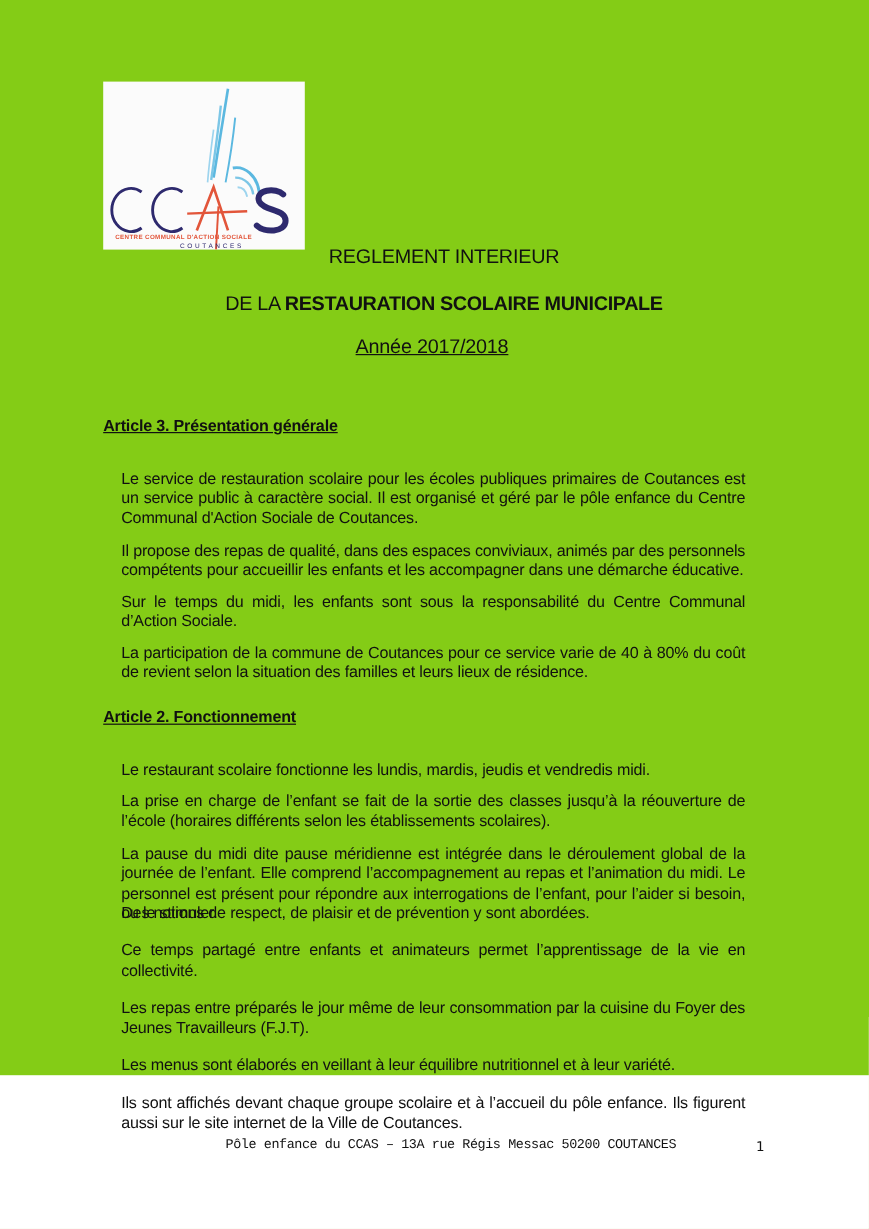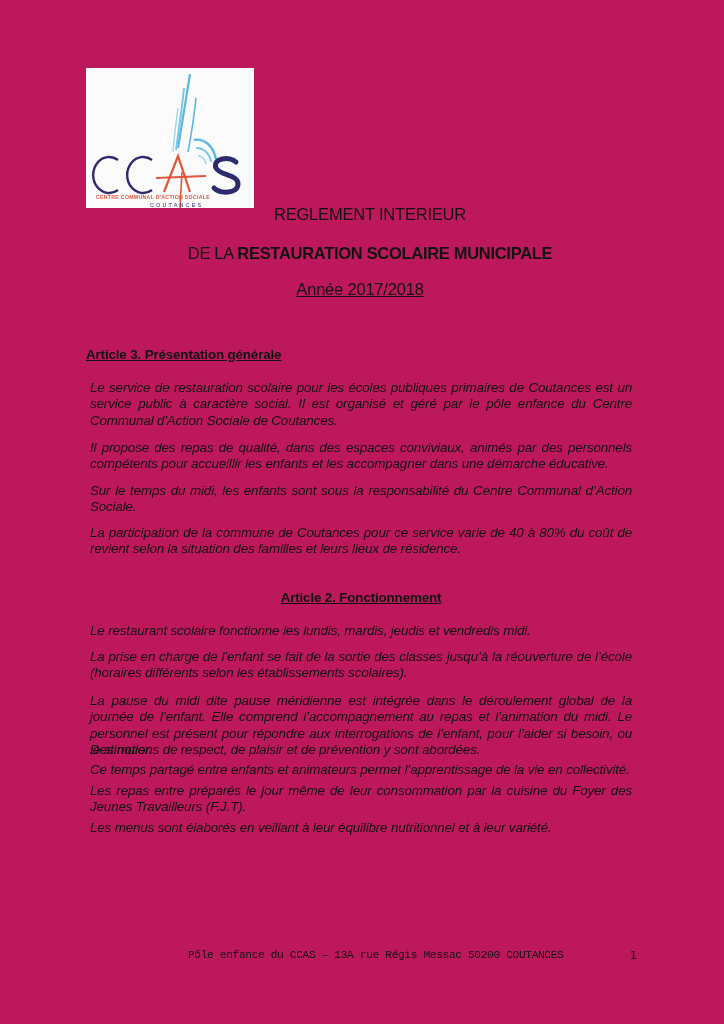--- a/index.html
+++ b/index.html
@@ -11,22 +11,22 @@
       width: 724px;
       height: 1024px;
       position: relative;
       overflow: hidden;
       font-family: "Liberation Sans", sans-serif;
       color: #111111;
     }
     .page {
       position: absolute;
       left: 0; top: 0;
-      width: 724px; height: 1024px;
-      background: #be185d;
+      width: 724px; height: 896px;
+      background: #84cc16;
     }
     .logo {
       position: absolute;
       left: 86px;
       top: 68px;
       width: 168px;
       height: 140px;
       background: #fbfbfb;
     }
     .logo svg { display: block; }
@@ -67,23 +67,22 @@
       font-size: 13.4px;
       line-height: 16.4px;
       letter-spacing: -0.15px;
     }
     .heading {
       font-weight: bold;
       text-decoration: underline;
       font-size: 13.4px;
     }
     p {
-      margin: 4px;
+      margin: 15px;
       text-align: justify;
-      font-style: italic;
     }
     .footer {
       position: absolute;
       top: 949px;
       left: 188px;
       width: 460px;
       font-family: Liberation Mono, monospace;
       font-size: 11.2px;
       letter-spacing: -0.35px;
       color: #111;
@@ -144,35 +143,36 @@
   <div class="content" style="top:436px;">
     <p>Il propose des repas de qualité, dans des espaces conviviaux, animés par des personnels compétents pour accueillir les enfants  et les accompagner dans une démarche éducative.</p>
   </div>
   <div class="content" style="top:479px;">
     <p>Sur le temps du midi, les enfants sont sous la responsabilité du Centre Communal d’Action Sociale.</p>
   </div>
   <div class="content" style="top:521px;">
     <p>La participation de la commune de Coutances pour ce service varie de 40 à 80% du coût de revient selon la situation des familles et leurs lieux de résidence.</p>
   </div>
 
-  <div class="content" style="top:590px;text-align:center;">
+  <div class="content" style="top:590px;">
     <span class="heading">Article 2. Fonctionnement</span>
   </div>
 
   <div class="content" style="top:619px;">
     <p>Le restaurant scolaire fonctionne les lundis, mardis, jeudis et vendredis midi.</p>
   </div>
   <div class="content" style="top:645px;">
     <p>La prise en charge de l’enfant  se fait de la sortie des classes jusqu’à la réouverture de l’école (horaires différents selon les établissements scolaires).</p>
   </div>
   <div class="content" style="top:689px;">
     <p>La pause du midi dite pause méridienne est intégrée dans le déroulement global de la journée de l’enfant. Elle comprend l’accompagnement au repas et l’animation du midi. Le personnel est présent pour répondre aux interrogations de l’enfant, pour l’aider si besoin, ou le stimuler.</p>
   </div>
   <div class="content" style="top:738px;">
     <p>Des notions de respect, de plaisir et de prévention y sont abordées.</p>
     <p>Ce temps partagé entre enfants et animateurs permet l’apprentissage de la vie en collectivité.</p>
     <p>Les repas entre préparés le jour même de leur consommation par la cuisine du Foyer des Jeunes Travailleurs (F.J.T).</p>
     <p>Les menus sont élaborés en veillant à leur équilibre nutritionnel et à leur variété.</p>
+    <p>Ils sont affichés devant chaque groupe scolaire et à l’accueil du pôle enfance. Ils figurent aussi sur le site internet de la Ville de Coutances.</p>
   </div>
 
   <div class="footer">Pôle enfance du CCAS – 13A rue Régis Messac 50200 COUTANCES</div>
   <div class="footer-page">1</div>
 </div>
 
 </body></html>

